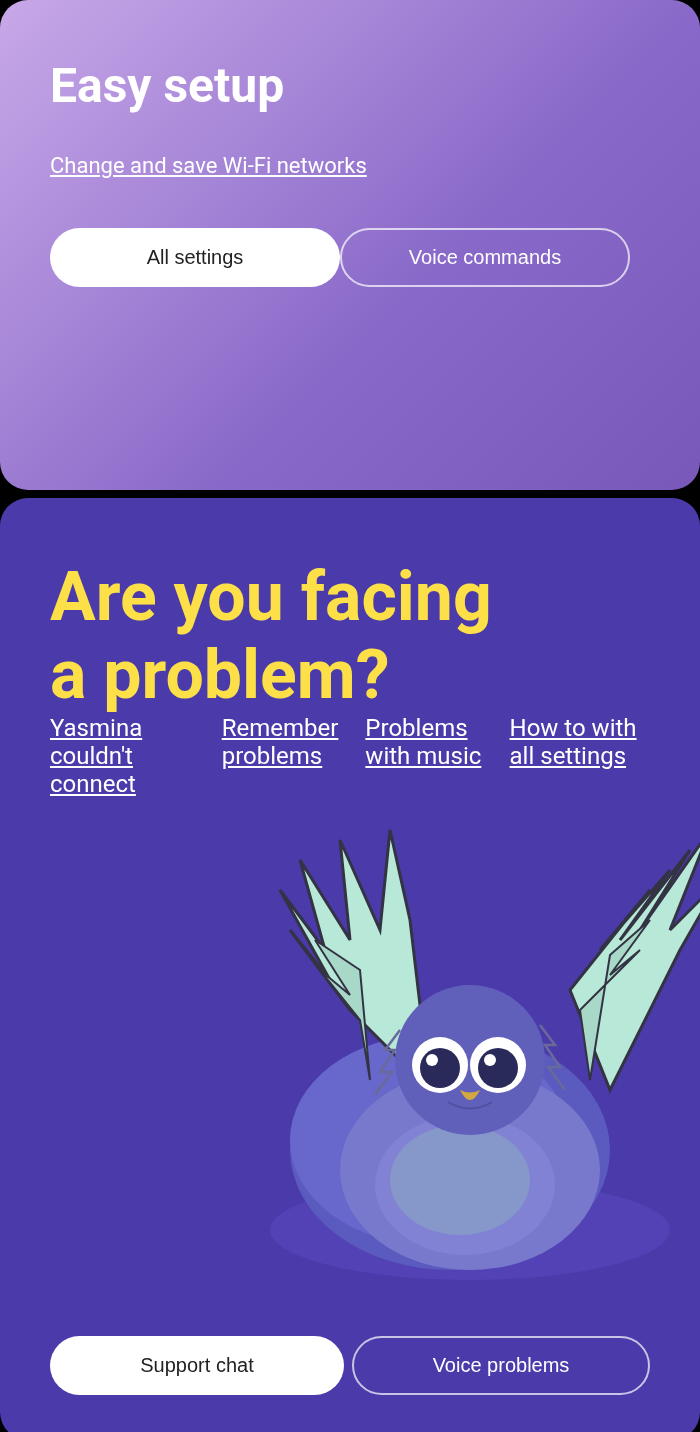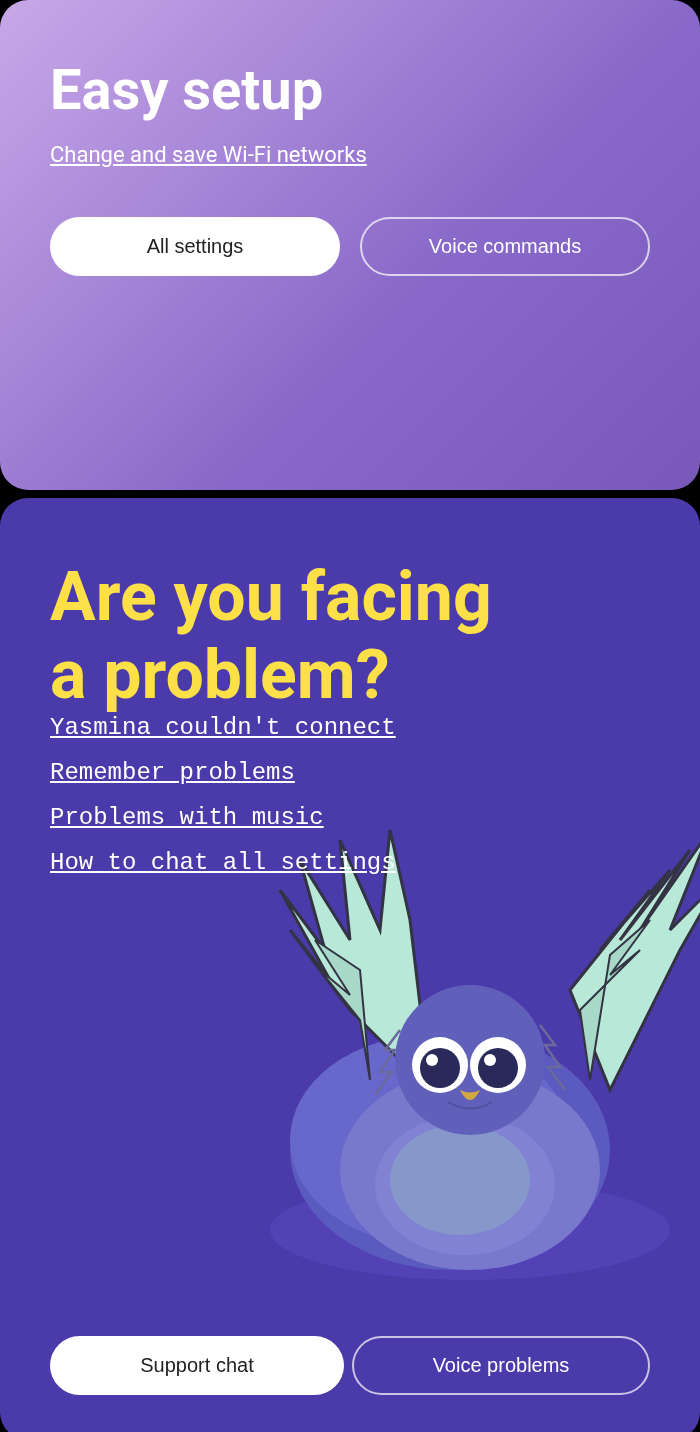--- a/index.html
+++ b/index.html
@@ -20,43 +20,42 @@
     .top-section {
       width: 100%;
       min-height: 490px;
       background: linear-gradient(135deg, #c8a8e8 0%, #a888d8 30%, #8868c8 60%, #7858b8 100%);
       border-radius: 28px;
       padding: 60px 50px 50px 50px;
       position: relative;
     }
 
     .top-title {
-      font-size: 56px;
+      font-size: 48px;
       font-weight: 700;
       color: #ffffff;
       line-height: 1.1;
-      margin-bottom: 20px;
+      margin-bottom: 40px;
     }
 
     .top-links {
       display: flex;
       gap: 16px;
       margin-bottom: 50px;
     }
 
     .top-link {
       color: #ffffff;
       font-size: 22px;
       text-decoration: underline;
       cursor: pointer;
     }
 
     .top-buttons {
       display: flex;
-      gap: 20px;
     }
 
     .btn-white {
       background: #ffffff;
       color: #222222;
       border: none;
       border-radius: 50px;
       padding: 18px 0;
       font-size: 20px;
       font-weight: 500;
@@ -94,26 +93,25 @@
       font-size: 68px;
       font-weight: 700;
       color: #fde047;
       line-height: 1.15;
       position: relative;
       z-index: 2;
     }
 
     .bottom-links {
       display: flex;
-      flex-direction: column;
+      flex-direction: row;
       gap: 18px;
       margin-bottom: 60px;
       position: relative;
       z-index: 2;
-      font-family: Liberation Mono, monospace;
     }
 
     .bottom-link {
       color: #ffffff;
       font-size: 24px;
       text-decoration: underline;
       cursor: pointer;
     }
 
     
@@ -162,21 +160,21 @@
     <button class="btn-outline">Voice commands</button>
   </div>
 </div>
 
 <div class="bottom-section">
   <h2 class="bottom-title">Are you facing<br>a problem?</h2>
   <div class="bottom-links">
     <a class="bottom-link">Yasmina couldn't connect</a>
     <a class="bottom-link">Remember problems</a>
     <a class="bottom-link">Problems with music</a>
-    <a class="bottom-link">How to chat all settings</a>
+    <a class="bottom-link">How to with all settings</a>
   </div>
 
   <div class="bird-container">
     <svg class="bird-svg" viewBox="0 0 460 500" xmlns="http://www.w3.org/2000/svg">
 
       <ellipse cx="200" cy="420" rx="200" ry="50" fill="#5a4ac0" opacity="0.5"></ellipse>
 
       <ellipse cx="180" cy="340" rx="160" ry="120" fill="#5a5abf"></ellipse>
 
       <ellipse cx="160" cy="330" rx="140" ry="105" fill="#6868cc"></ellipse>

